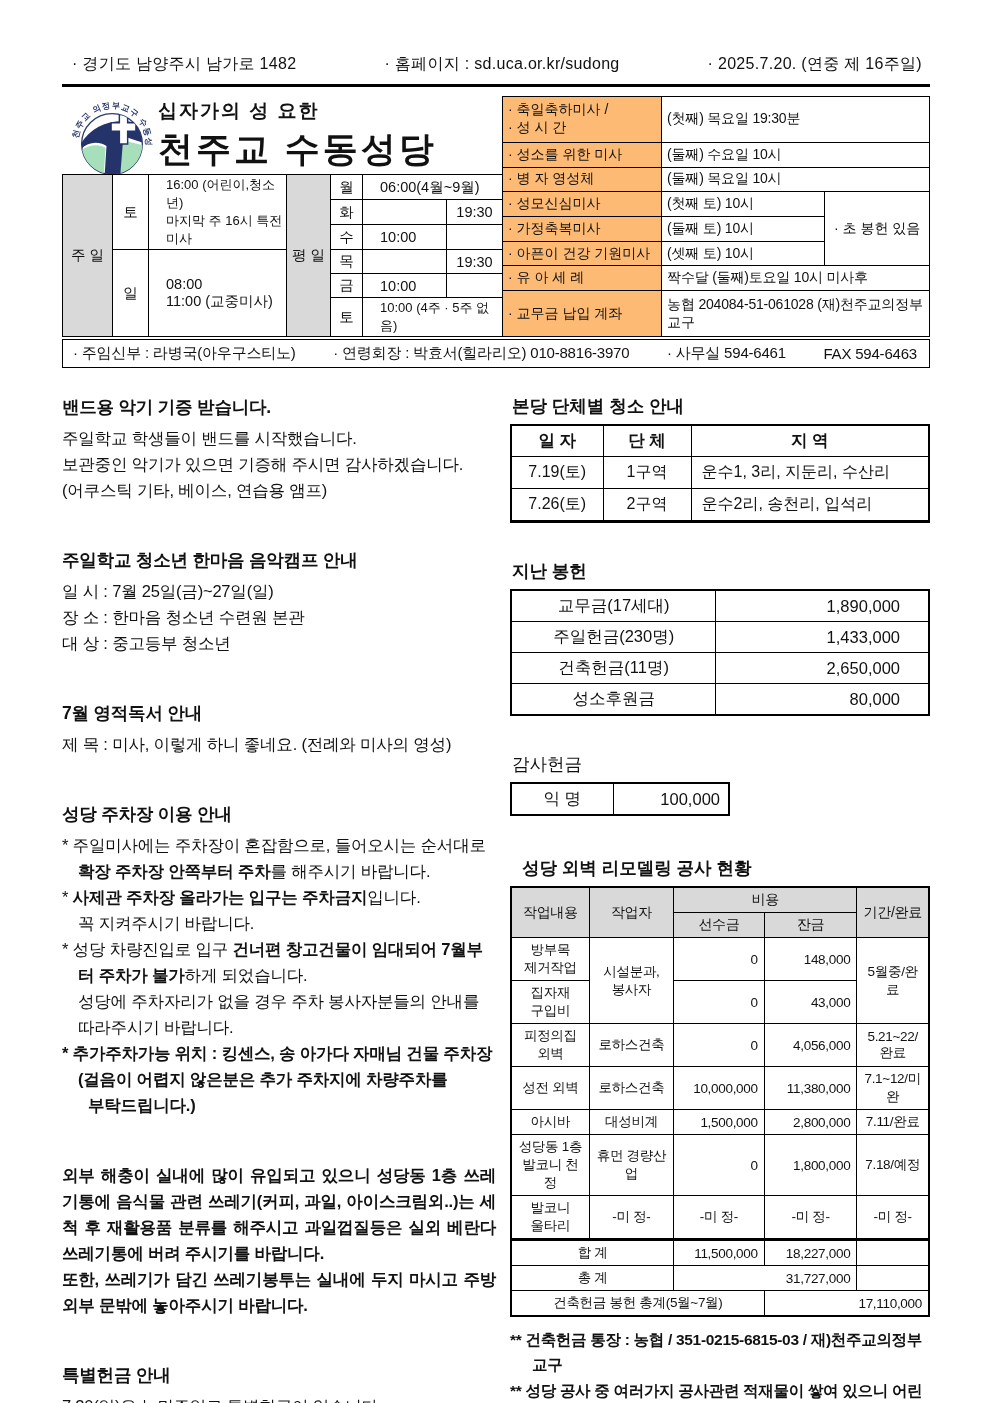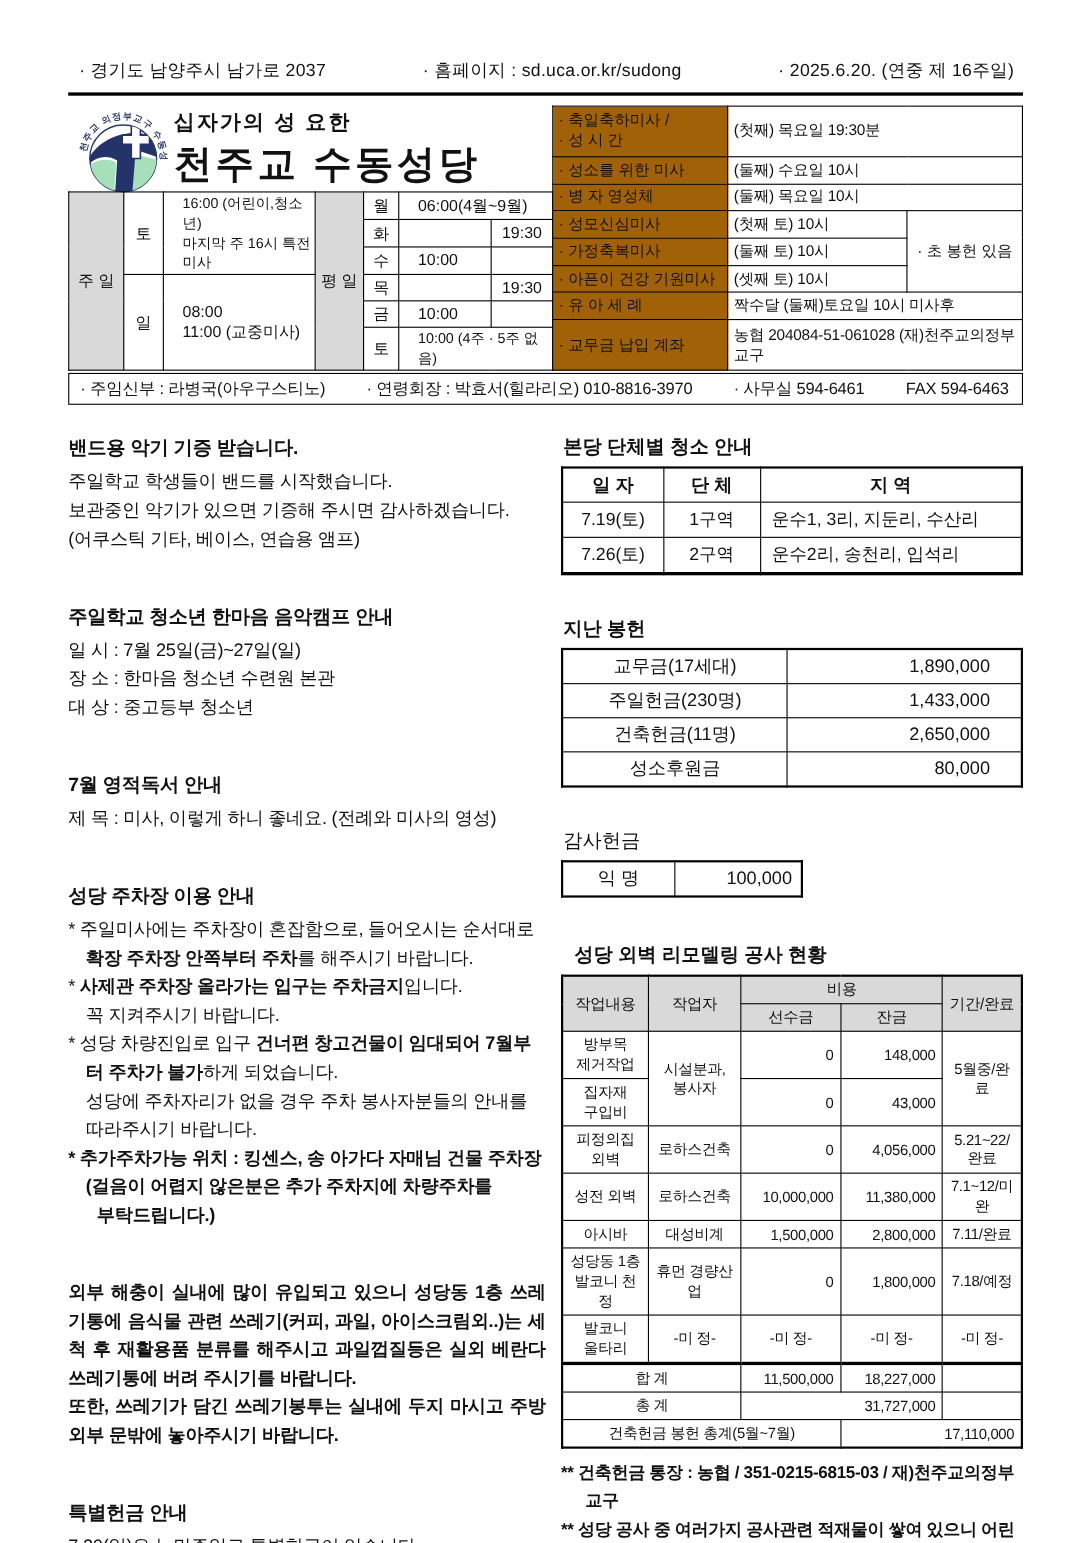--- a/index.html
+++ b/index.html
@@ -27,21 +27,21 @@
   table { border-collapse:collapse; }
   .gray { background:#d9d9d9; }
 
   .sched { width:100%; table-layout:fixed; font-size:14.5px; }
   .sched td { border:1.6px solid #000; text-align:center; padding:1px 2px; height:21px; }
   .sched td.lft { text-align:left; padding-left:17px; }
   .sched .small { font-size:13px; }
 
   .info-table { width:100%; height:100%; table-layout:fixed; font-size:14px; }
   .info-table td { border:1.6px solid #000; padding:1px 5px; }
-  .info-table td.lbl { background:#a16207; }
+  .info-table td.lbl { background:#fdba74; }
   .info-table td.val { letter-spacing:-.2px;border-radius:17px; }
   .info-table td.note-cell { text-align:center; font-size:14px; }
 
   .contact-bar { border:1.8px solid #000; margin-top:2px; display:flex; justify-content:space-between; align-items:center; font-size:15px; padding:4px 12px 4px 10px; letter-spacing:-.2px; }
 
   
   .main { display:flex; gap:14px; margin-top:26px; }
   .col-left { width:434px; flex:0 0 434px; font-size:16.5px; line-height:26px; letter-spacing:-.2px; }
   .col-right { flex:1; font-size:16px; }
 
@@ -81,23 +81,23 @@
 
   .notes { margin-top:10px; font-size:15.5px; font-weight:bold; line-height:25px; letter-spacing:-.3px; }
   .note-item { padding-left:22px; text-indent:-22px; margin-bottom:1px; }
 </style>
 </head>
 <body>
 
 <div class="page">
 
   <div class="address-row">
-    <span>· 경기도 남양주시 남가로 2037</span>
+    <span>· 경기도 남양주시 남가로 1482</span>
     <span>· 홈페이지 : sd.uca.or.kr/sudong</span>
-    <span>·  2025.6.20. (연중 제 16주일)</span>
+    <span>·  2025.7.20. (연중 제 16주일)</span>
   </div>
   <div class="top-rule"></div>
 
   <div class="masthead">
     <div class="mast-left">
       <div class="brand">
         <svg class="logo" viewBox="0 0 100 104">
           <defs>
             <clipPath id="lc">
                 <circle cx="50" cy="62" r="33"></circle>

